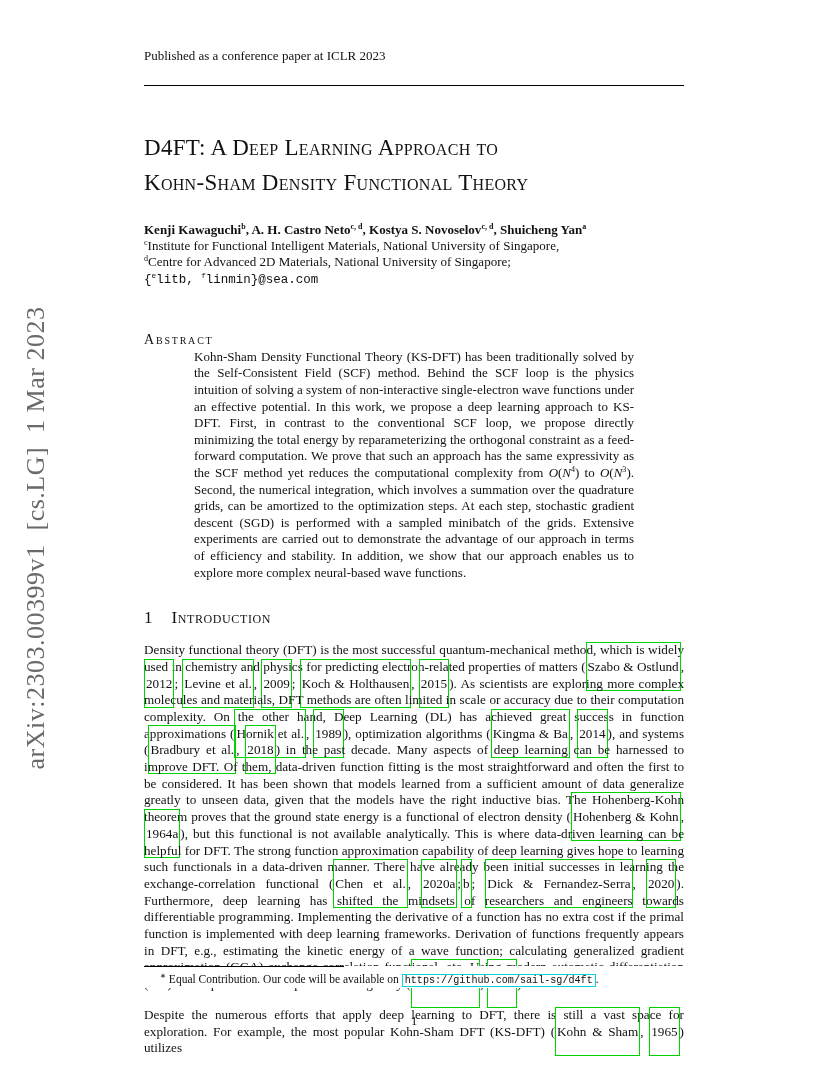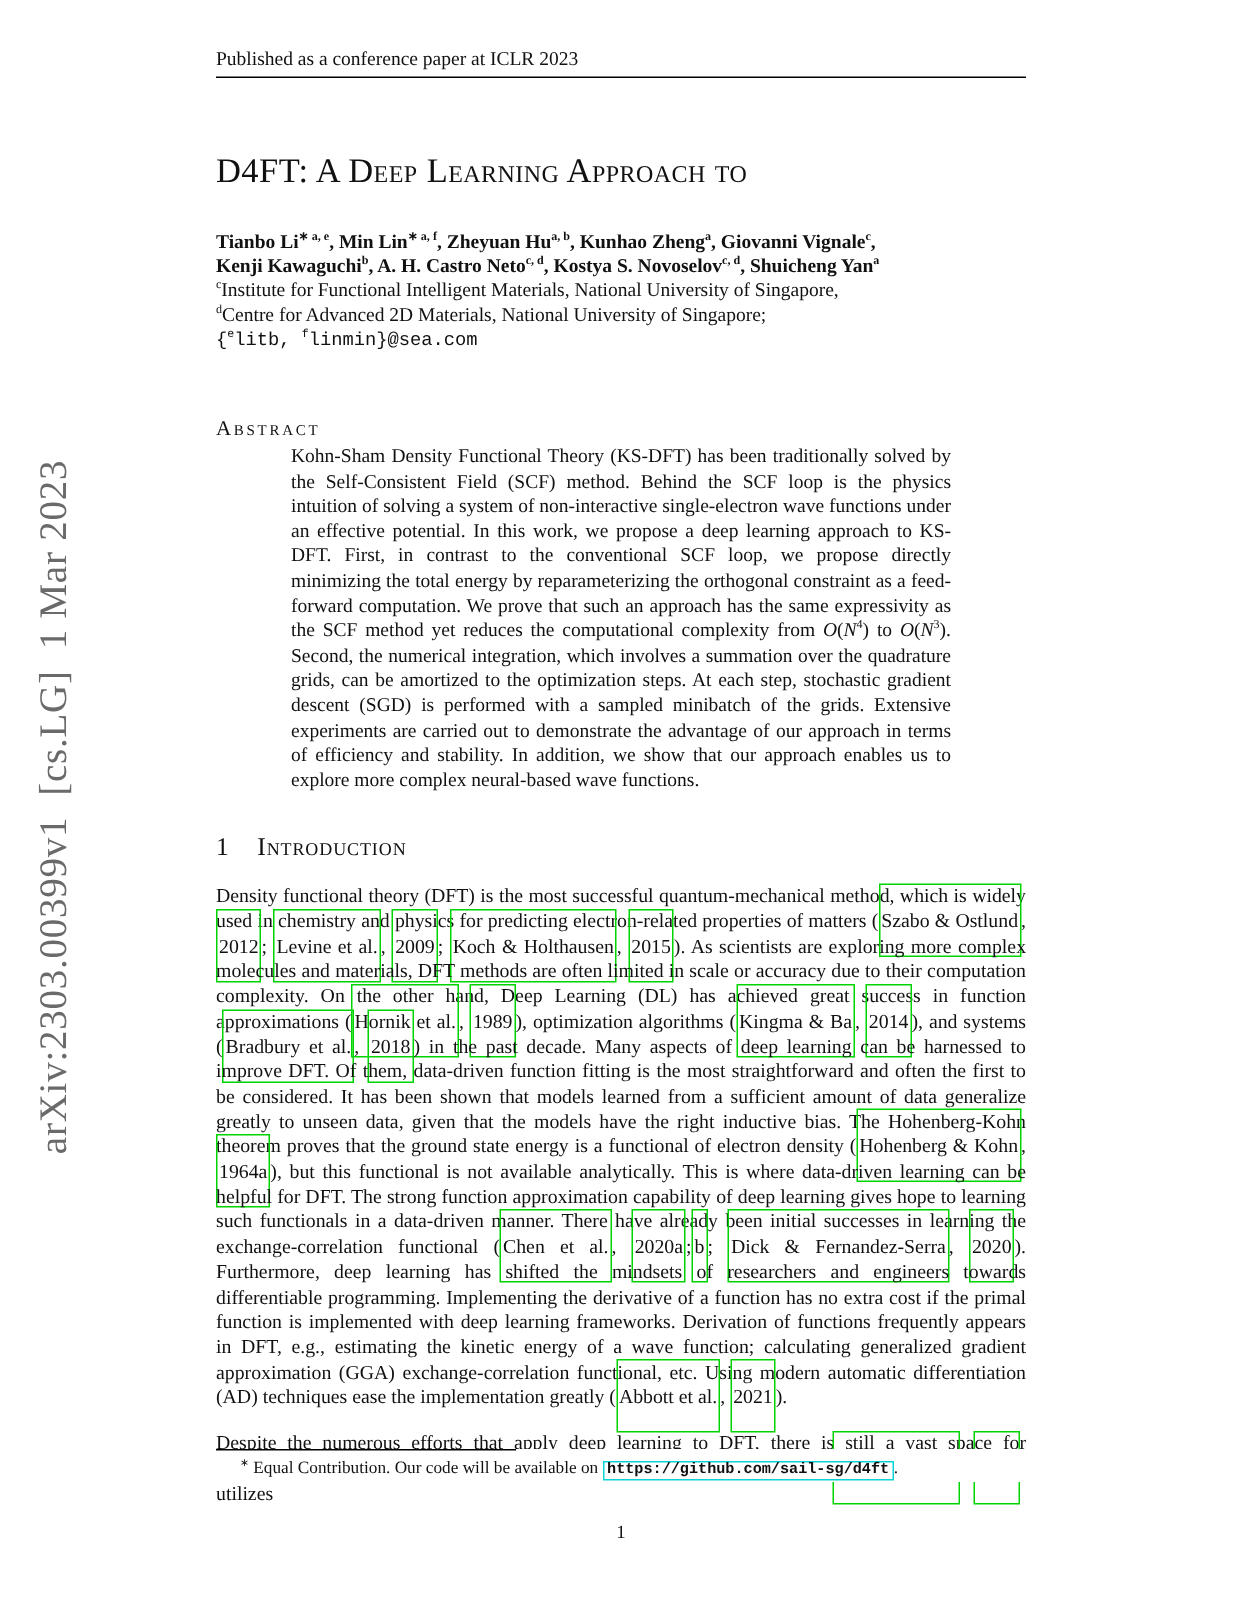--- a/index.html
+++ b/index.html
@@ -19,22 +19,22 @@
     font-size:26px;
     color:#6a6a6a;
     letter-spacing:0.5px;
   }
   .content{
     position:absolute;
     left:144px;top:0;
     width:540px;
   }
   .running-header{
-    margin-top:31px;
-    padding-bottom:4px;
+    margin-top:48px;
+    padding-bottom:21px;
     border-bottom:1px solid #000;
     font-size:13px;
   }
   .title{
     margin-top:44px;
     font-size:23px;
     line-height:35px;
     font-variant:small-caps;
     letter-spacing:0.3px;
   }
@@ -83,21 +83,20 @@
   .math{font-style:italic;}
   .cite{
     border:1px solid #00d400;
     padding:16px 1px;
   }
   .url{
     border:1px solid #0cd3d3;
     padding:0 2px;
     font-family:"Liberation Mono", monospace;
     font-size:0.88em;
-    font-weight:bold;
   }
   .footnote{
     position:absolute;
     left:144px;top:966px;
     width:540px;
     font-size:11.5px;
     line-height:15px;
     background:#ffffff;
   }
   .footnote-rule{
@@ -120,24 +119,24 @@
 <div class="page">
 
   <div class="watermark">arXiv:2303.00399v1  [cs.LG]  1 Mar 2023</div>
 
   <div class="content">
 
     <div class="running-header">Published as a conference paper at ICLR 2023</div>
 
     <div class="title">
       <div>D4FT: A Deep Learning Approach to</div>
+      <div>Kohn-Sham Density Functional Theory</div>
     </div>
 
     <div class="authors">
-      <div class="author-line"><span>Tianbo Li</span><sup>∗ a, e</sup><span>, Min Lin</span><sup>∗ a, f</sup><span>, Zheyuan Hu</span><sup>a, b</sup><span>, Kunhao Zheng</span><sup>a</sup><span>, Giovanni Vignale</span><sup>c</sup><span>,</span></div>
       <div class="author-line"><span>Kenji Kawaguchi</span><sup>b</sup><span>, A. H. Castro Neto</span><sup>c, d</sup><span>, Kostya S. Novoselov</span><sup>c, d</sup><span>, Shuicheng Yan</span><sup>a</sup></div>
       <div><sup>c</sup><span>Institute for Functional Intelligent Materials, National University of Singapore,</span></div>
       <div><sup>d</sup><span>Centre for Advanced 2D Materials, National University of Singapore;</span></div>
       <div class="email-line"><span>{</span><sup>e</sup><span>litb, </span><sup>f</sup><span>linmin}@sea.com</span></div>
     </div>
 
     <div class="abstract-heading">Abstract</div>
     <div class="abstract-body"><span>Kohn-Sham Density Functional Theory (KS-DFT) has been traditionally solved by the Self-Consistent Field (SCF) method. Behind the SCF loop is the physics intuition of solving a system of non-interactive single-electron wave functions under an effective potential. In this work, we propose a deep learning approach to KS-DFT. First, in contrast to the conventional SCF loop, we propose directly minimizing the total energy by reparameterizing the orthogonal constraint as a feed-forward computation. We prove that such an approach has the same expressivity as the SCF method yet reduces the computational complexity from </span><span class="math">O</span><span>(</span><span class="math">N</span><sup>4</sup><span>) to </span><span class="math">O</span><span>(</span><span class="math">N</span><sup>3</sup><span>). Second, the numerical integration, which involves a summation over the quadrature grids, can be amortized to the optimization steps. At each step, stochastic gradient descent (SGD) is performed with a sampled minibatch of the grids. Extensive experiments are carried out to demonstrate the advantage of our approach in terms of efficiency and stability. In addition, we show that our approach enables us to explore more complex neural-based wave functions.</span></div>
 
     <div class="section-heading">

